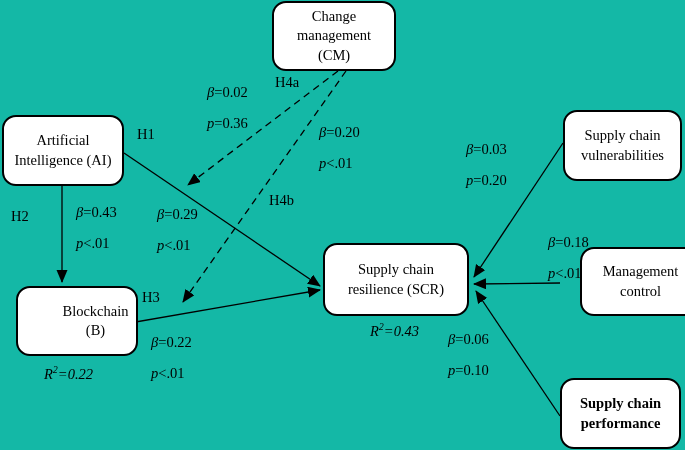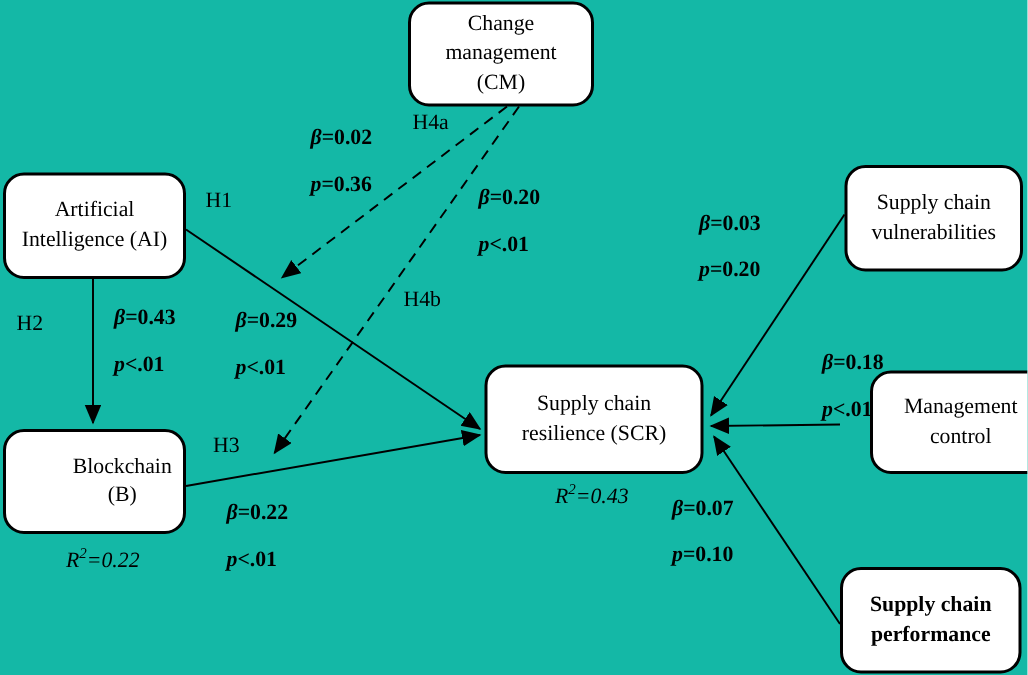--- a/index.html
+++ b/index.html
@@ -36,21 +36,20 @@
   }
   .hyp {
     position: absolute;
     font-size: 14.5px;
     white-space: nowrap;
   }
   .stat {
     position: absolute;
     font-size: 14.5px;
     white-space: nowrap;
-    font-weight: bold;
   }
   .stat .stat-line { height: 15px; margin-bottom: 16px; }
   .stat .sym { font-style: italic; }
   .r2 {
     position: absolute;
     font-size: 14.5px;
     white-space: nowrap;
     font-style: italic;
   }
   .r2 sup { font-size: 10px; line-height: 0; }
@@ -77,21 +76,21 @@
   </svg>
 
   <div class="node" style="left:272px; top:1px; width:124px; height:70px;">
     <span>Change management (CM)</span>
   </div>
 
   <div class="node" style="left:2px; top:115px; width:122px; height:71px;">
     <span>Artificial Intelligence (AI)</span>
   </div>
 
-  <div class="node" style="left:2px; top:286px; width:122px; height:70px;padding-left:45px;">
+  <div class="node" style="left:16px; top:286px; width:122px; height:70px;padding-left:45px;">
     <span>Blockchain (B)</span>
   </div>
 
   <div class="node" style="left:323px; top:243px; width:146px; height:73px;">
     <span>Supply chain resilience (SCR)</span>
   </div>
 
   <div class="node" style="left:563px; top:110px; width:119px; height:71px;">
     <span>Supply chain vulnerabilities</span>
   </div>
@@ -139,21 +138,21 @@
     <div class="stat-line"><span class="sym">β</span><span>=0.03</span></div>
     <div class="stat-line"><span class="sym">p</span><span>=0.20</span></div>
   </div>
 
   <div class="stat" style="left:504px; top:234px;margin-left:44px;">
     <div class="stat-line"><span class="sym">β</span><span>=0.18</span></div>
     <div class="stat-line"><span class="sym">p</span><span>&lt;.01</span></div>
   </div>
 
   <div class="stat" style="left:448px; top:331px;">
-    <div class="stat-line"><span class="sym">β</span><span>=0.07</span></div>
+    <div class="stat-line"><span class="sym">β</span><span>=0.06</span></div>
     <div class="stat-line"><span class="sym">p</span><span>=0.10</span></div>
   </div>
 
   <div class="r2" style="left:44px; top:366px;">
     <span>R</span><sup>2</sup><span>=0.22</span>
   </div>
   <div class="r2" style="left:370px; top:323px;">
     <span>R</span><sup>2</sup><span>=0.43</span>
   </div>
 

